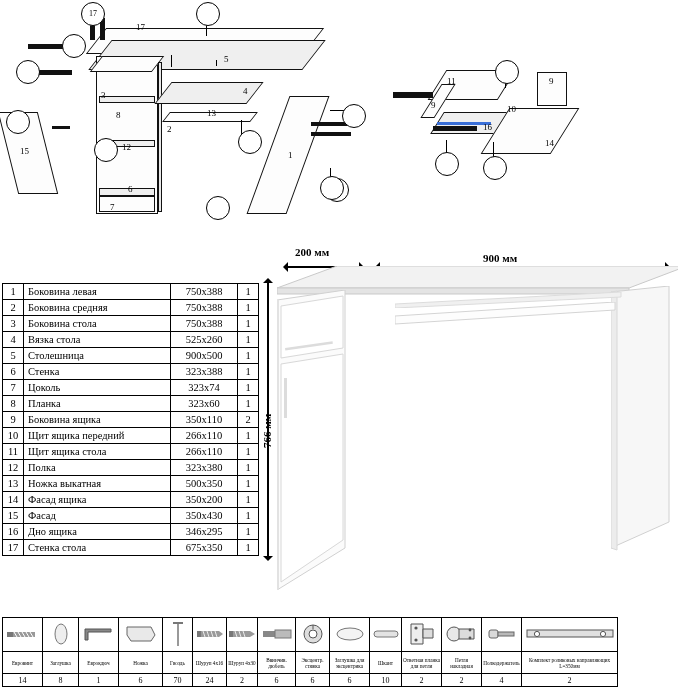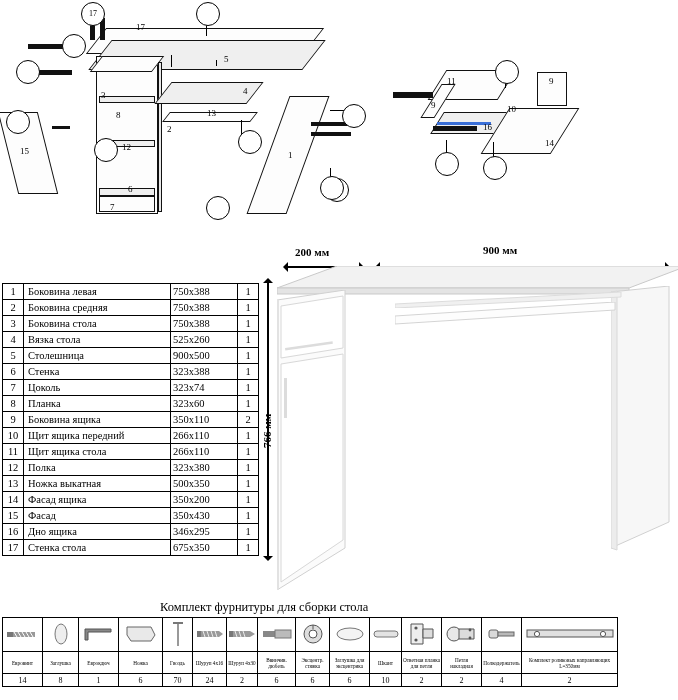--- a/index.html
+++ b/index.html
@@ -23,21 +23,21 @@
   #drawer{position:absolute;left:385px;top:60px;width:290px;height:120px;}
 
   
   #desk{position:absolute;left:255px;top:240px;width:423px;height:340px;}
 
   
   #parts{position:absolute;left:2px;top:283px;border-collapse:collapse;font-size:10.5px;}
   #parts td{border:1px solid #000;padding:0 2px;height:15px;line-height:15px;}
   #parts td.num{width:16px;text-align:center;}
   #parts td.nm{width:140px;text-align:left;padding-left:4px;}
-  #parts td.dim{width:62px;text-align:left;}
+  #parts td.dim{width:62px;text-align:center;}
   #parts td.qt{width:16px;text-align:center;}
 
   
   #hwtitle{position:absolute;left:160px;top:600px;font-size:12.5px;}
   #hw{position:absolute;left:2px;top:617px;border-collapse:collapse;font-size:5.5px;}
   #hw td{border:1px solid #000;text-align:center;vertical-align:middle;box-sizing:border-box;}
   #hw tr.icons td{height:34px;}
   #hw tr.names td{height:22px;font-size:5.2px;line-height:6px;padding:0 1px;}
   #hw tr.qty td{height:13px;font-size:8px;}
 
@@ -150,21 +150,21 @@
   <div id="desk">
 
     <div class="ln" style="left:30px;top:26px;width:80px;height:1.5px;"></div>
     <div class="abs" style="left:28px;top:22px;width:0;height:0;border:5px solid transparent;border-right-color:#000;border-left:0;"></div>
     <div class="abs" style="left:104px;top:22px;width:0;height:0;border:5px solid transparent;border-left-color:#000;border-right:0;"></div>
     <div class="dimtxt" style="left:40px;top:6px;">200 мм</div>
 
     <div class="ln" style="left:124px;top:26px;width:290px;height:1.5px;"></div>
     <div class="abs" style="left:120px;top:22px;width:0;height:0;border:5px solid transparent;border-right-color:#000;border-left:0;"></div>
     <div class="abs" style="left:410px;top:22px;width:0;height:0;border:5px solid transparent;border-left-color:#000;border-right:0;"></div>
-    <div class="dimtxt" style="left:228px;top:4px;">900 мм</div>
+    <div class="dimtxt" style="left:228px;top:12px;">900 мм</div>
 
     <div class="ln" style="left:12px;top:42px;width:1.5px;height:278px;"></div>
     <div class="abs" style="left:8px;top:38px;width:0;height:0;border:5px solid transparent;border-bottom-color:#000;border-top:0;"></div>
     <div class="abs" style="left:8px;top:316px;width:0;height:0;border:5px solid transparent;border-top-color:#000;border-bottom:0;"></div>
     <div class="dimtxt vert" style="left:6px;top:208px;">766 мм</div>
 
     <div class="abs" style="left:22px;top:26px;width:410px;height:24px;">
       <svg width="410" height="30" viewBox="0 0 410 30">
         <polygon points="60,0 410,0 352,22 0,22" fill="#f2f2f2" stroke="#c9c9c9" stroke-width="1"></polygon>
         <polygon points="0,22 352,22 352,28 0,28" fill="#e4e4e4" stroke="#c9c9c9" stroke-width="1"></polygon>
@@ -305,21 +305,20 @@
         </tr>
       <tr>
           <td class="num">17</td>
           <td class="nm">Стенка стола</td>
           <td class="dim">675x350</td>
           <td class="qt">1</td>
         </tr>
     </tbody>
   </table>
 
-  <div id="hwtitle">Комплект фурнитуры для сборки стола</div>
 
   <table id="hw">
     <tbody>
         <tr class="icons">
       <td style="width:40px">
         <svg width="34" height="16" viewBox="0 0 34 16">
               <rect x="1" y="6" width="6" height="5" fill="#777"></rect>
               <path d="M7 6 h22 v5 H7z" fill="#999"></path>
               <path d="M8 6 l3 5 M12 6 l3 5 M16 6 l3 5 M20 6 l3 5 M24 6 l3 5" stroke="#fff" stroke-width="1"></path>
             </svg>

